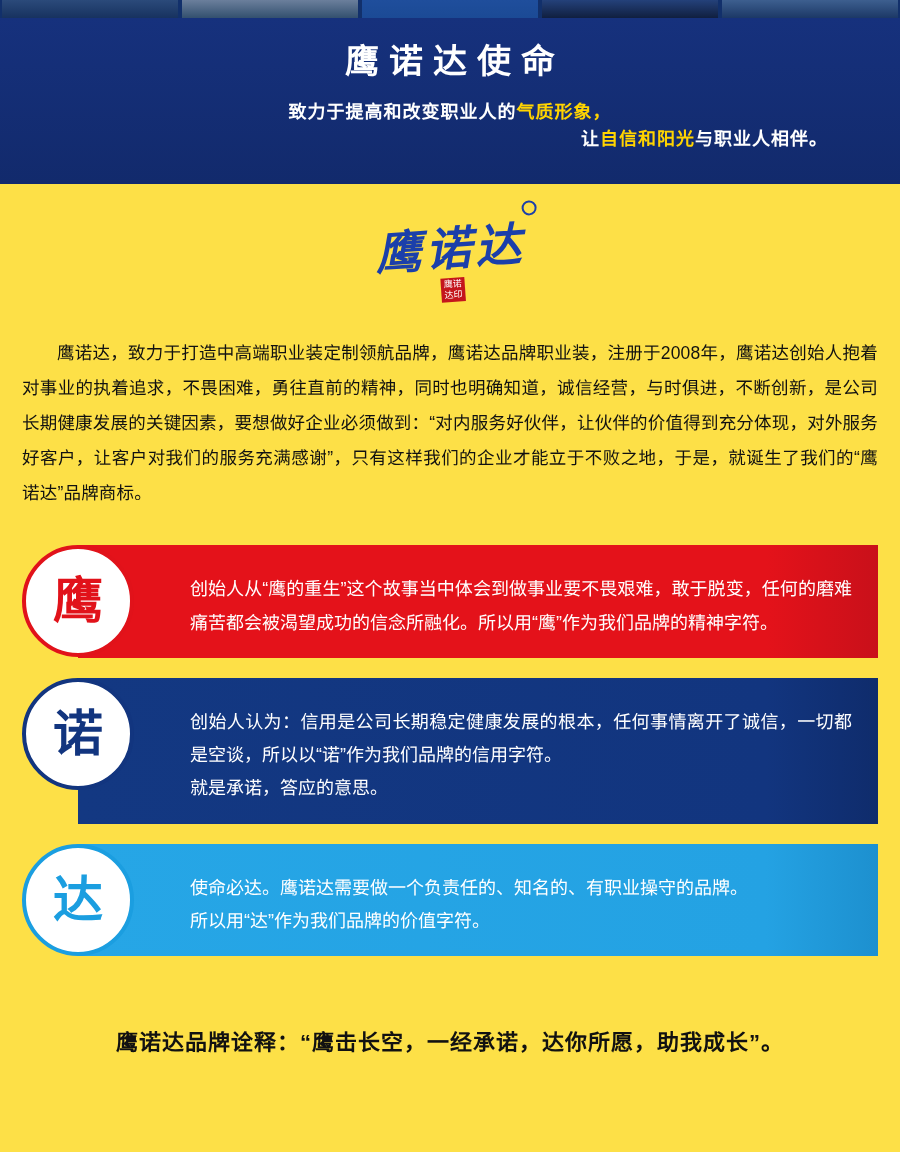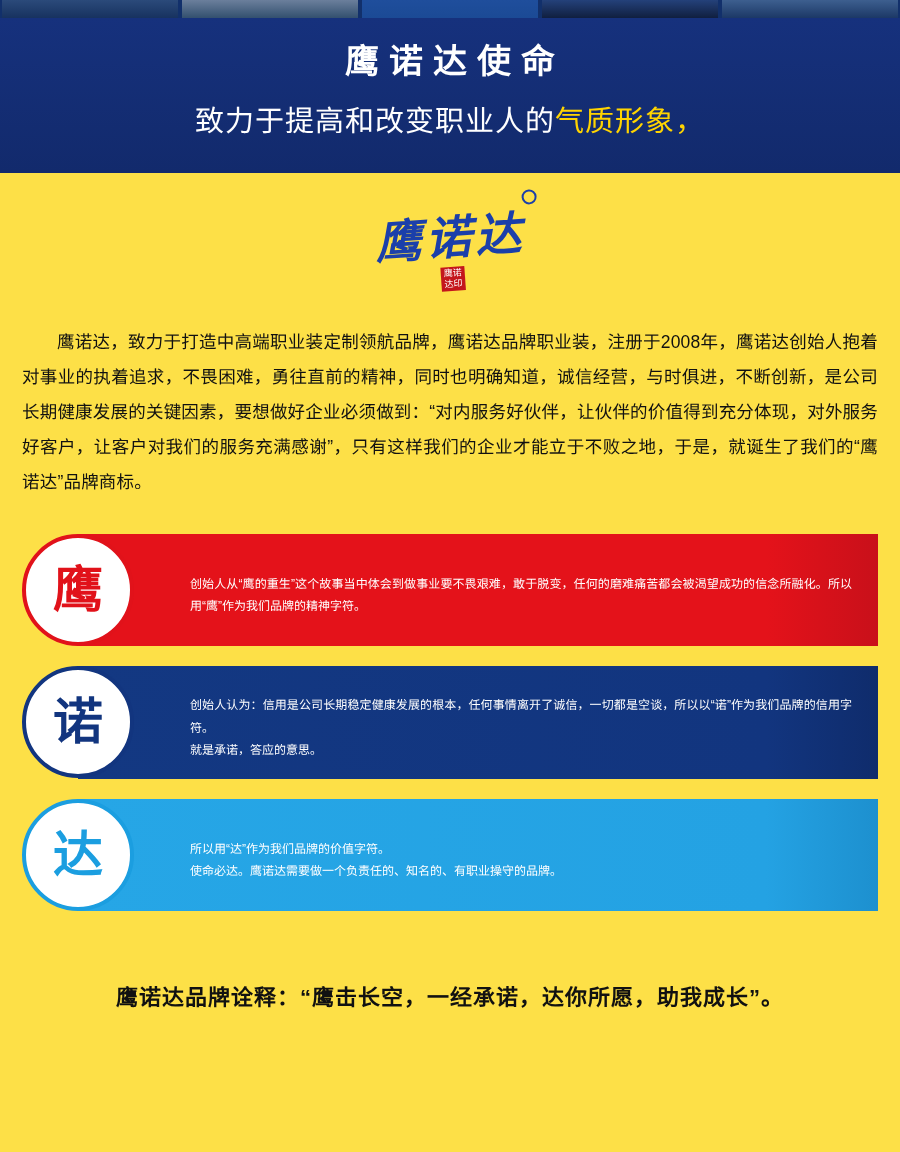--- a/index.html
+++ b/index.html
@@ -52,22 +52,22 @@
   }
   .hero-title {
     font-size: 34px;
     font-weight: bold;
     letter-spacing: 10px;
     margin: 0 0 16px 0;
     line-height: 1.25;
     text-indent: 10px;
   }
   .hero-line {
-    font-size: 29px;
-    font-weight: normal;
+    font-size: 18px;
+    font-weight: bold;
     line-height: 1.55;
     letter-spacing: 1px;
   }
   .hero-line-1 { text-align: center; padding-left: 0; }
   .hero-line-2 { text-align: right; padding-right: 32px; }
   .accent-yellow { color: #ffd400; }
 
   
   .logo-area {
     padding: 28px 0 6px 0;
@@ -153,21 +153,21 @@
     font-size: 50px;
     font-weight: bold;
     line-height: 1;
   }
   .block-body {
     margin-left: 56px;
     min-height: 112px;
     box-sizing: border-box;
     padding: 28px 26px 18px 112px;
     color: #ffffff;
-    font-size: 12px;
+    font-size: 18px;
     line-height: 1.85;
     display: flex;
     flex-direction: column;
     justify-content: center;
     text-align: justify;
     text-justify: inter-ideograph;
   }
   .block-body p { margin: 0; }
 
   
@@ -215,20 +215,23 @@
     <div class="photo-cell c3"></div>
     <div class="photo-cell c4"></div>
     <div class="photo-cell c5"></div>
   </div>
 
   <div class="hero">
     <div class="hero-title">鹰诺达使命</div>
     <div class="hero-line hero-line-1">
       <span>致力于提高和改变职业人的</span><span class="accent-yellow">气质形象，</span>
     </div>
+    <div class="hero-line hero-line-2">
+      <span>让</span><span class="accent-yellow">自信和阳光</span><span>与职业人相伴。</span>
+    </div>
   </div>
 
   <div class="logo-area">
     <div class="logo-wrap">
       <span class="logo-text">鹰诺达</span>
       <span class="logo-circle"></span>
       <span class="logo-seal">鹰诺达印</span>
     </div>
   </div>
 
@@ -255,22 +258,22 @@
         <p>创始人认为：信用是公司长期稳定健康发展的根本，任何事情离开了诚信，一切都是空谈，所以以“诺”作为我们品牌的信用字符。</p>
         <p>就是承诺，答应的意思。</p>
       </div>
     </div>
 
     <div class="block blue">
       <div class="block-badge">
         <span>达</span>
       </div>
       <div class="block-body">
+        <p>使命必达。鹰诺达需要做一个负责任的、知名的、有职业操守的品牌。</p>
         <p>所以用“达”作为我们品牌的价值字符。</p>
-        <p>使命必达。鹰诺达需要做一个负责任的、知名的、有职业操守的品牌。</p>
       </div>
     </div>
 
   </div>
 
   <div class="slogan">鹰诺达品牌诠释：“鹰击长空，一经承诺，达你所愿，助我成长”。</div>
 
   <div class="spacer-bottom"></div>
 </div>
 

